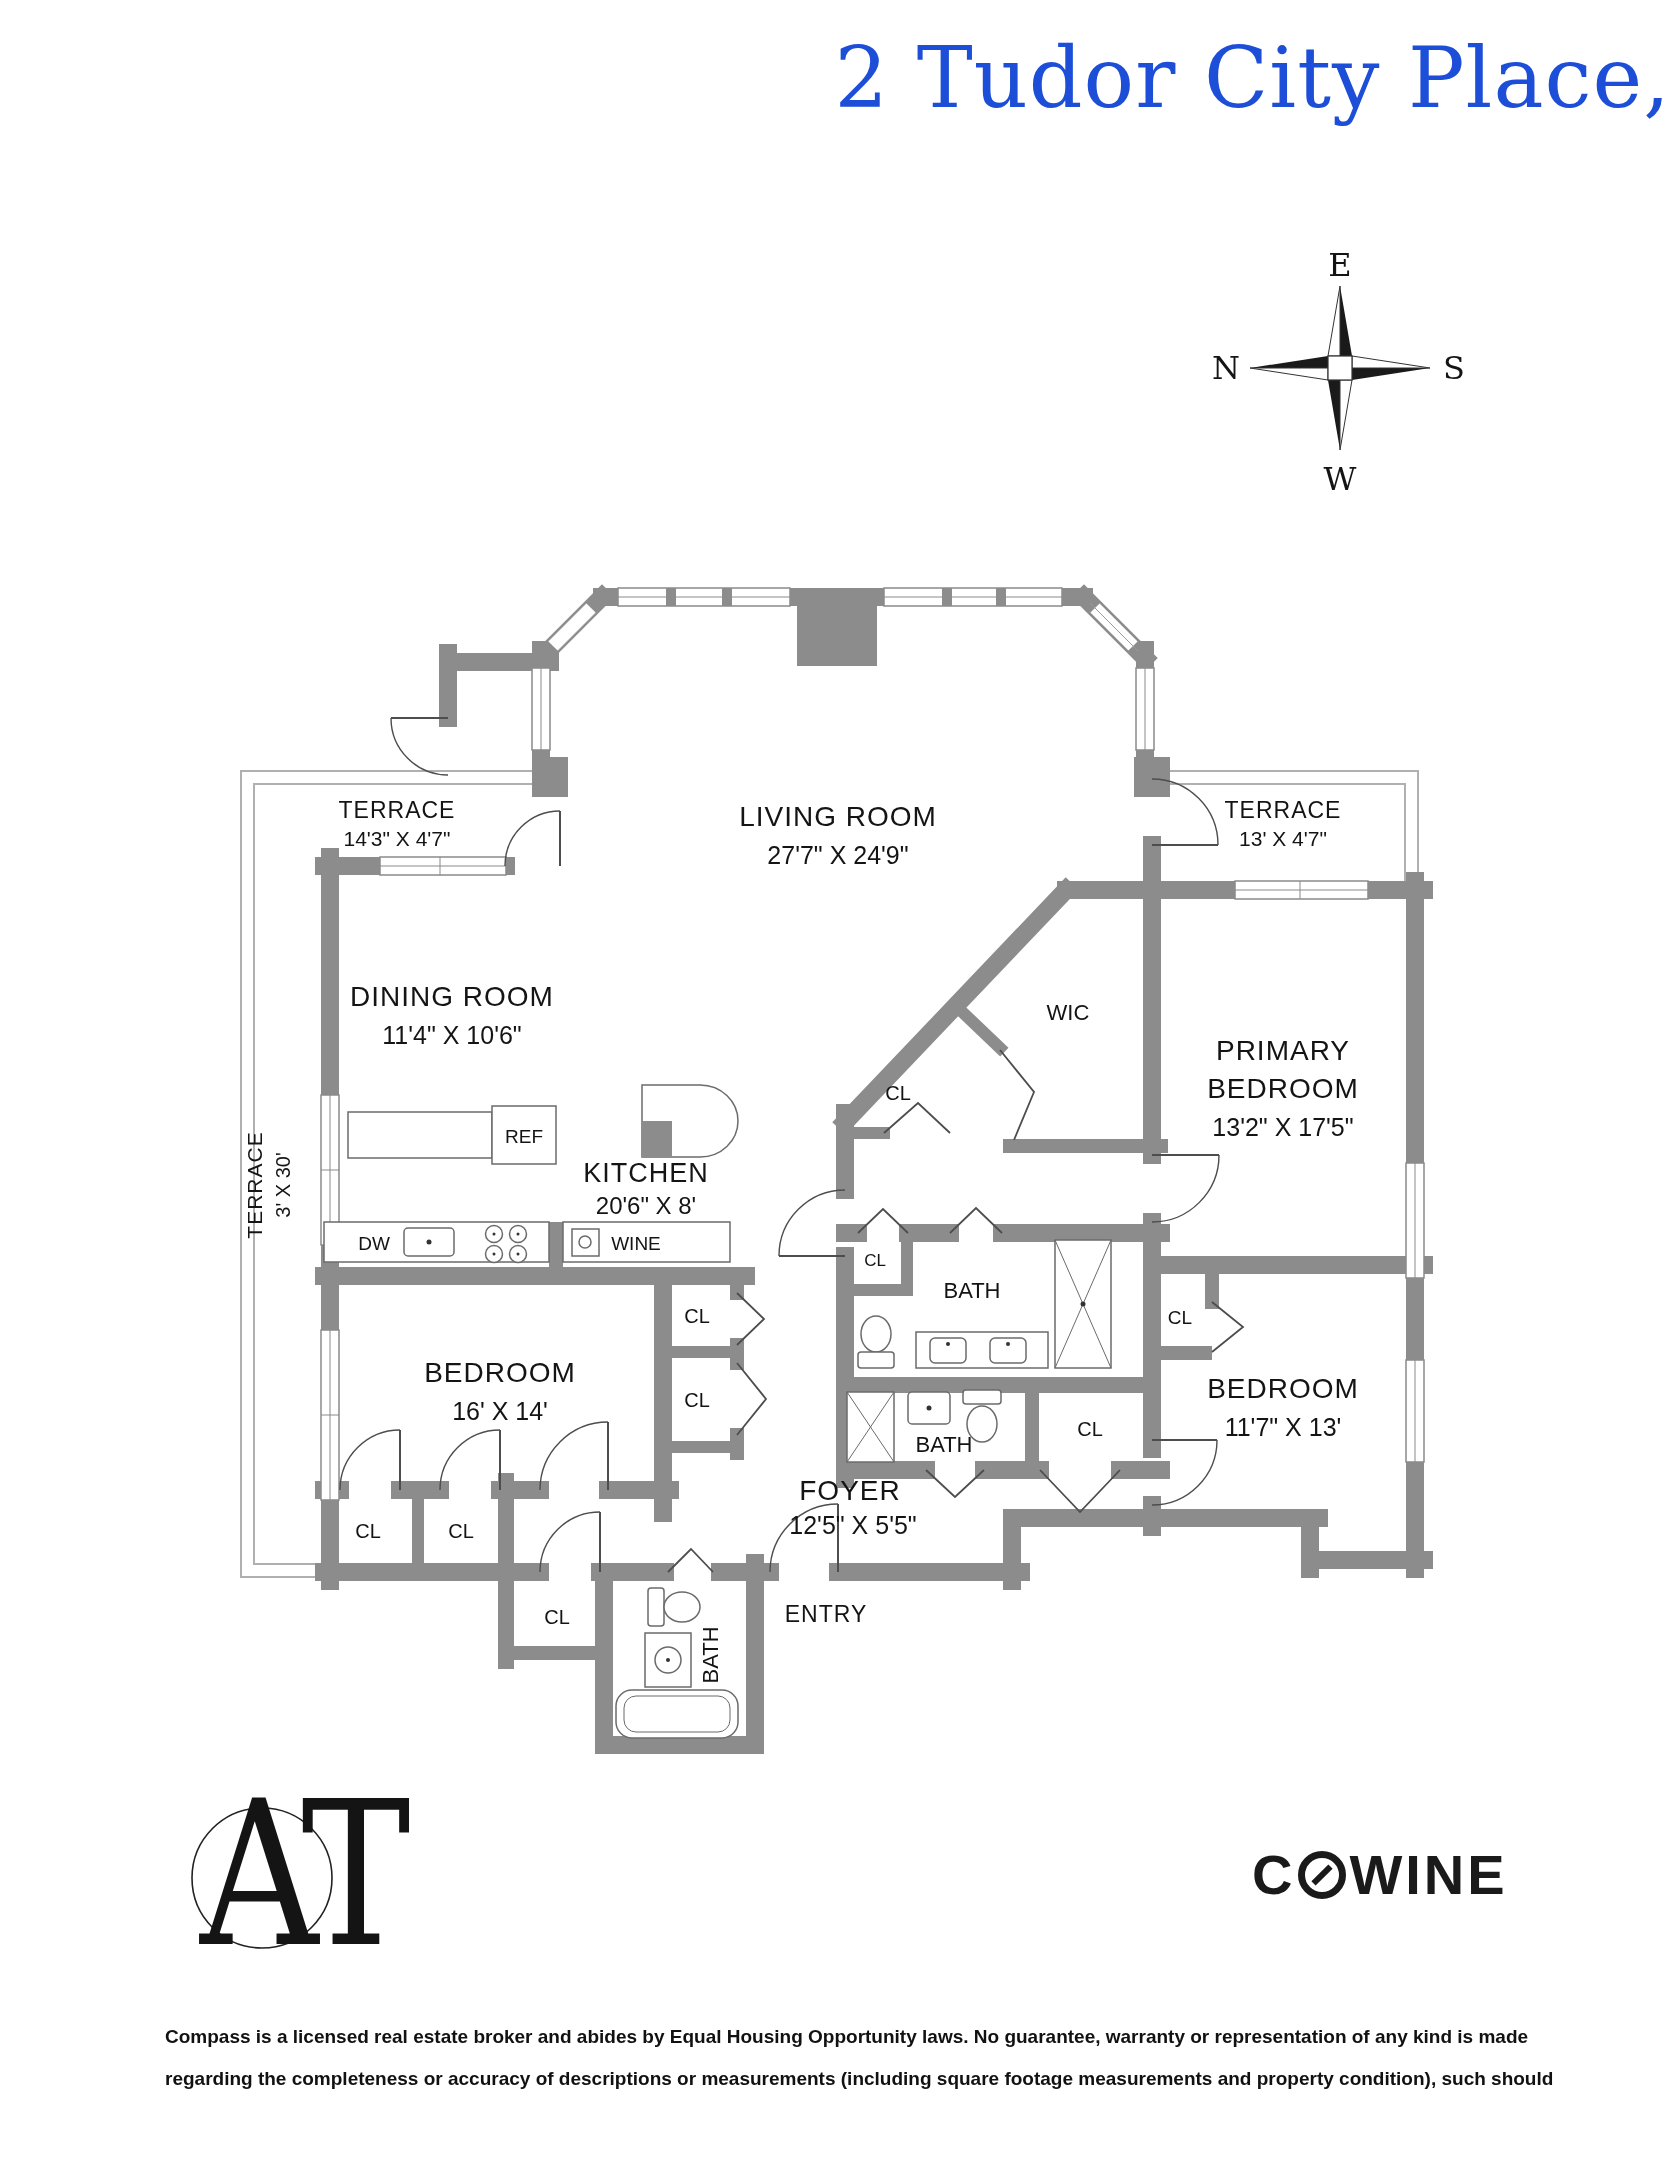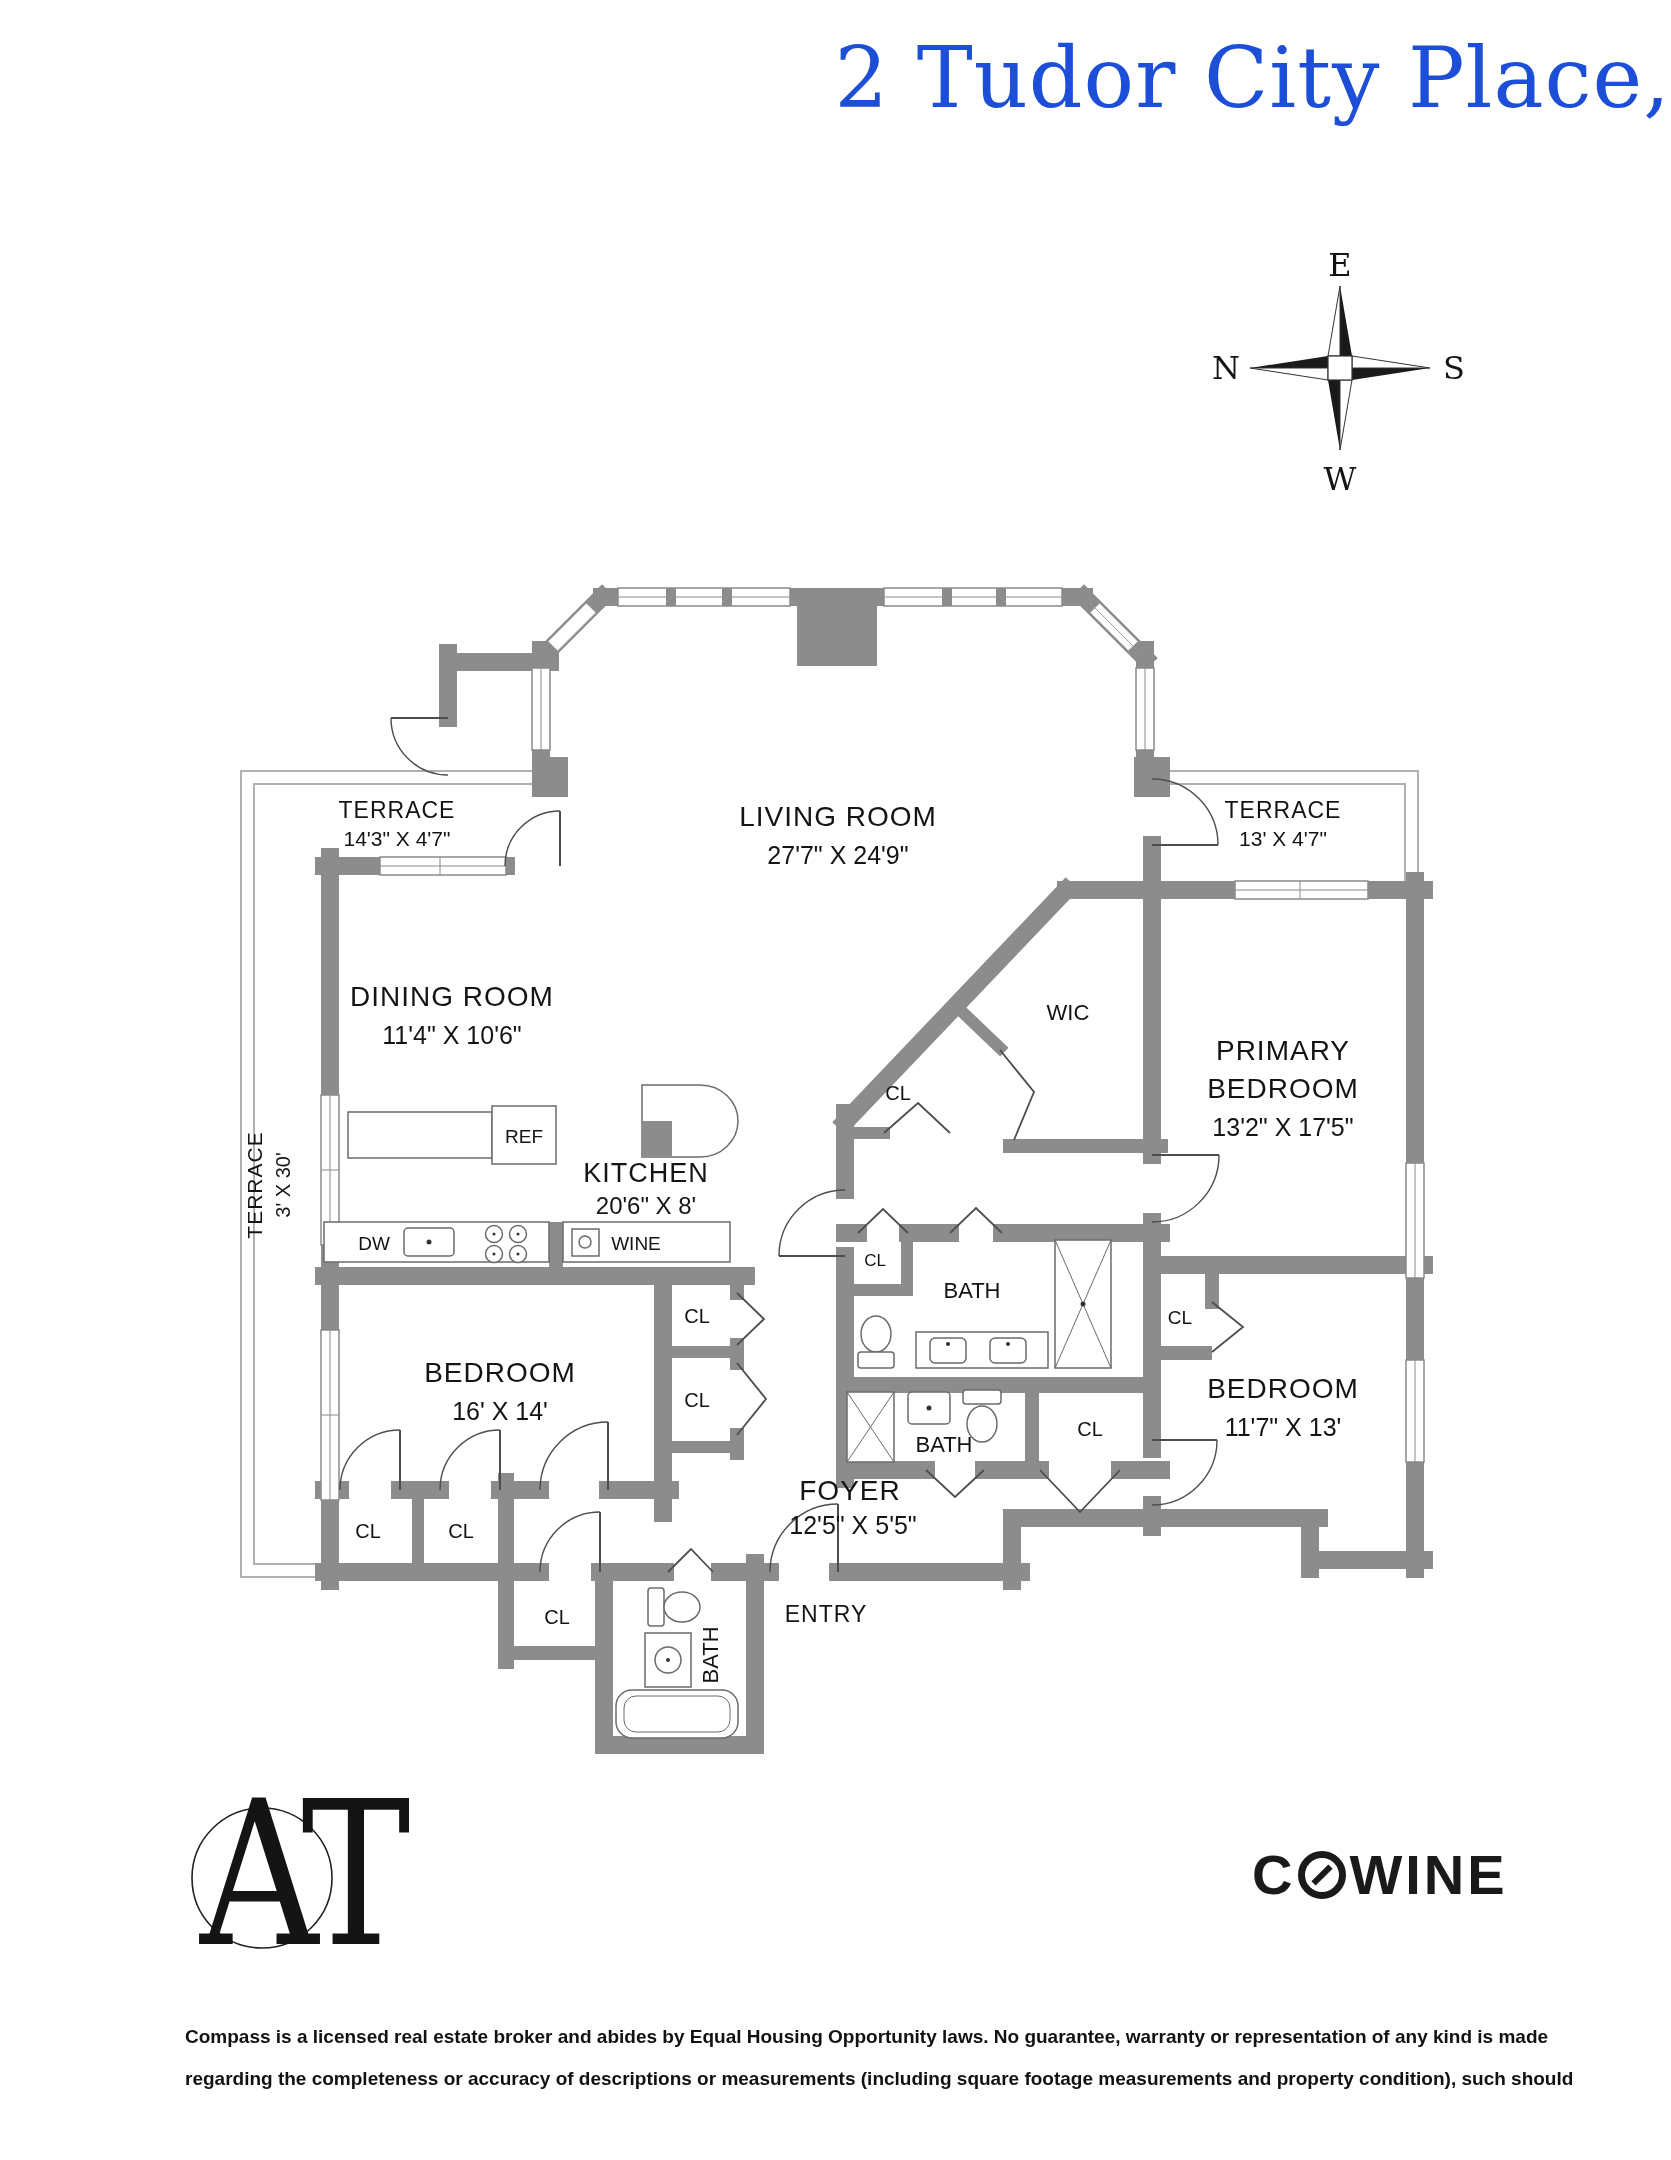--- a/index.html
+++ b/index.html
@@ -10,21 +10,21 @@
          color:#1d4ed8;letter-spacing:1px;}
   svg text{font-family:"Liberation Sans",sans-serif;fill:#141414;}
   svg text.serif{font-family:"DejaVu Serif",serif;}
   .compass-logo{position:absolute;left:1252px;top:1842px;color:#1a1a1a;
         font-weight:700;font-size:56px;letter-spacing:3px;display:flex;align-items:center;}
   .o-glyph{display:inline-block;position:relative;width:34px;height:34px;
         border:7px solid #1a1a1a;border-radius:50%;margin:0 3px;}
   .o-bar{position:absolute;left:5px;top:14px;width:24px;height:6px;background:#1a1a1a;
         transform:rotate(-45deg);}
   .disclaimer{position:absolute;left:165px;top:2016px;width:1400px;
-        font-size:19px;font-weight:700;color:#111;line-height:42px;margin-left:20px;}
+        font-size:19px;font-weight:700;color:#111;line-height:42px;}
 </style>
 </head>
 <body>
 
 <div class="page">
 
   <div class="title">
     <div>2 Tudor City Place,</div>
   </div>
 

